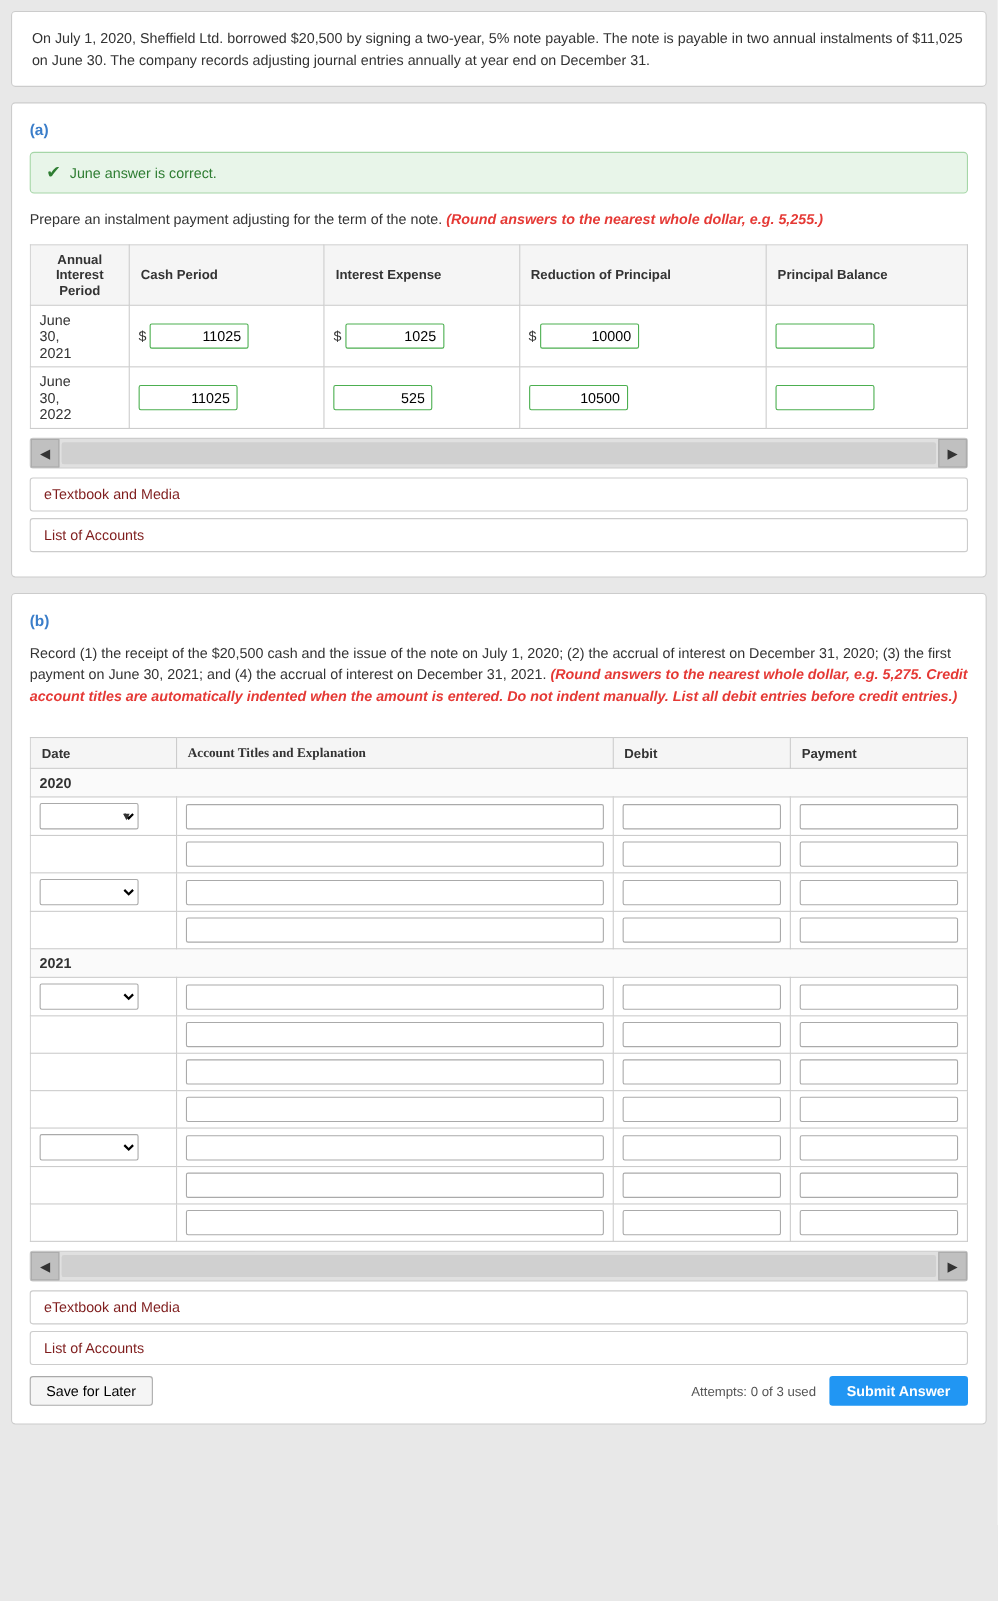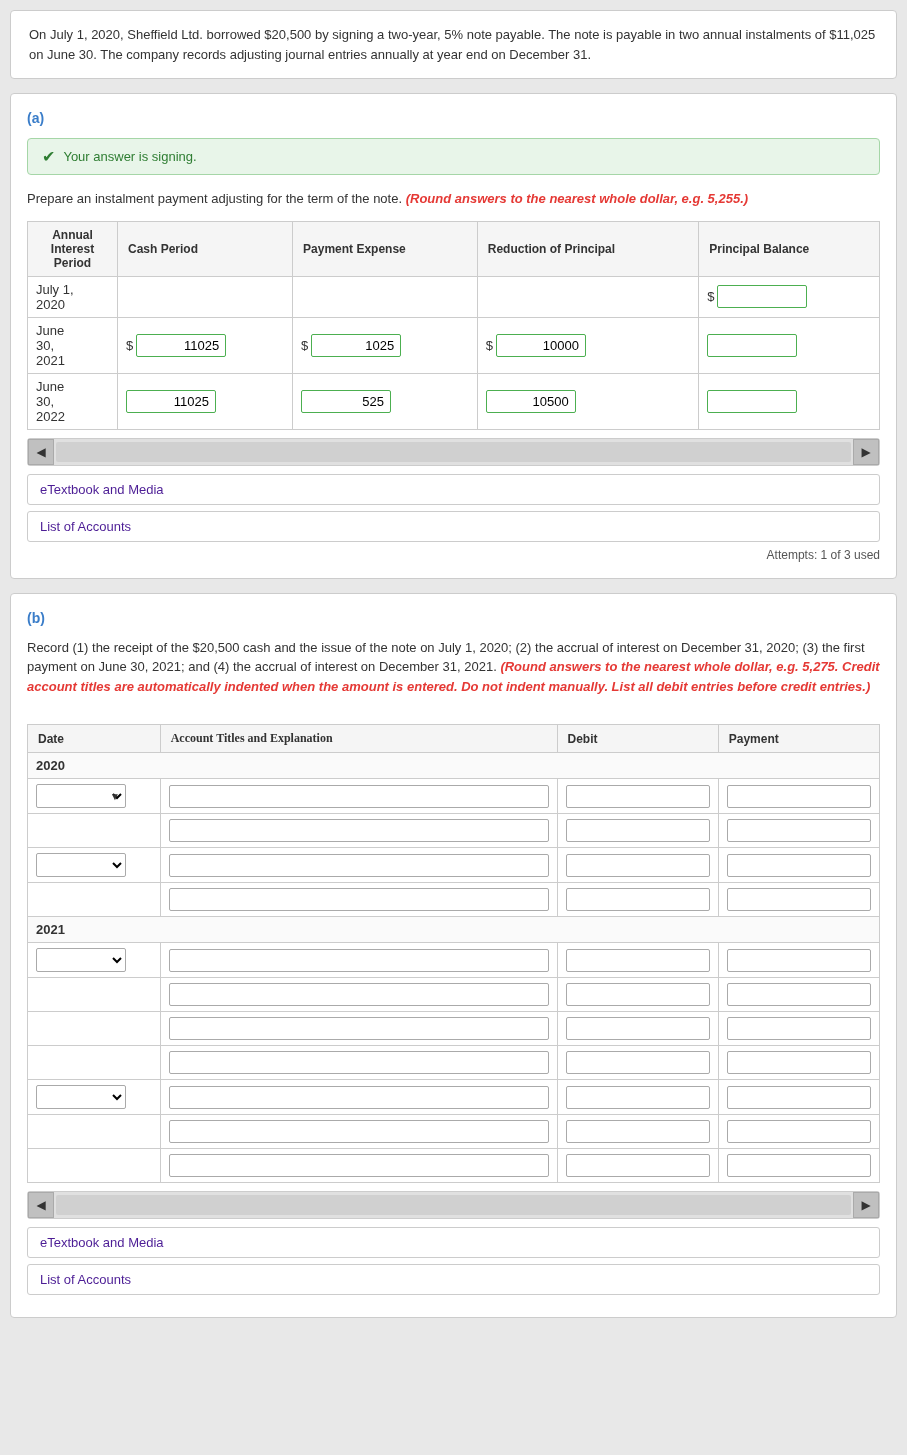--- a/index.html
+++ b/index.html
@@ -124,21 +124,21 @@
       height: 20px;
       background: #d0d0d0;
       margin: 0 2px;
       border-radius: 2px;
     }
     .link-row {
       border: 1px solid #ccc;
       border-radius: 3px;
       padding: 7px 12px;
       margin-bottom: 6px;
-      color: #4c1d95;
+      color: #7f1d1d;
       font-size: 13px;
       background: #fff;
       cursor: pointer;
     }
     .attempts-row {
       text-align: right;
       color: #555;
       font-size: 12px;
       margin-top: 6px;
     }
@@ -197,53 +197,41 @@
 
 <div class="problem-statement">
   <span>On July 1, 2020, Sheffield Ltd. borrowed $20,500 by signing a two-year, 5% note payable. The note is payable in two annual instalments of $11,025 on June 30. The company records adjusting journal entries annually at year end on December 31.</span>
 </div>
 
 <div class="section">
   <div class="section-label">(a)</div>
 
   <div class="success-banner">
     <span class="checkmark">✔</span>
-    <span>Your answer is signing.</span>
+    <span>June answer is correct.</span>
   </div>
 
   <div class="instruction">
     <span>Prepare an instalment payment adjusting for the term of the note.</span>
     <span class="highlight">(Round answers to the nearest whole dollar, e.g. 5,255.)</span>
   </div>
 
   <div class="table-container">
     <table>
       <thead>
         <tr>
           <th class="period-col th-annual">Annual Interest Period</th>
           <th>Cash Period</th>
-          <th>Payment Expense</th>
+          <th>Interest Expense</th>
           <th>Reduction of Principal</th>
           <th>Principal Balance</th>
         </tr>
       </thead>
       <tbody>
 
-        <tr>
-          <td>July 1,<br>2020</td>
-          <td></td>
-          <td></td>
-          <td></td>
-          <td>
-            <div class="dollar-cell">
-              <span>$</span>
-              <input class="input-field" type="text" value="" style="">
-            </div>
-          </td>
-        </tr>
 
         <tr>
           <td>June<br>30,<br>2021</td>
           <td>
             <div class="dollar-cell">
               <span>$</span>
               <input class="input-field" type="text" value="11025" style="">
             </div>
           </td>
           <td>
@@ -289,23 +277,20 @@
   </div>
 
   <div class="link-row">
     <span>eTextbook and Media</span>
   </div>
 
   <div class="link-row">
     <span>List of Accounts</span>
   </div>
 
-  <div class="attempts-row">
-    <span>Attempts: 1 of 3 used</span>
-  </div>
 </div>
 
 <div class="section">
   <div class="section-label">(b)</div>
 
   <div class="instruction" style="margin-bottom:28px;">
     <span>Record (1) the receipt of the $20,500 cash and the issue of the note on July 1, 2020; (2) the accrual of interest on December 31, 2020; (3) the first payment on June 30, 2021; and (4) the accrual of interest on December 31, 2021.</span>
     <span class="highlight">(Round answers to the nearest whole dollar, e.g. 5,275. Credit account titles are automatically indented when the amount is entered. Do not indent manually. List all debit entries before credit entries.)</span>
   </div>
 
@@ -467,13 +452,24 @@
   </div>
 
   <div class="link-row">
     <span>eTextbook and Media</span>
   </div>
 
   <div class="link-row">
     <span>List of Accounts</span>
   </div>
 
+  <div class="bottom-bar">
+    <button class="save-btn">
+      <span>Save for Later</span>
+    </button>
+    <div style="display:flex; align-items:center; gap:12px;">
+      <span style="color:#555; font-size:12px;">Attempts: 0 of 3 used</span>
+      <button class="submit-btn">
+        <span>Submit Answer</span>
+      </button>
+    </div>
+  </div>
 </div>
 
 </body></html>

